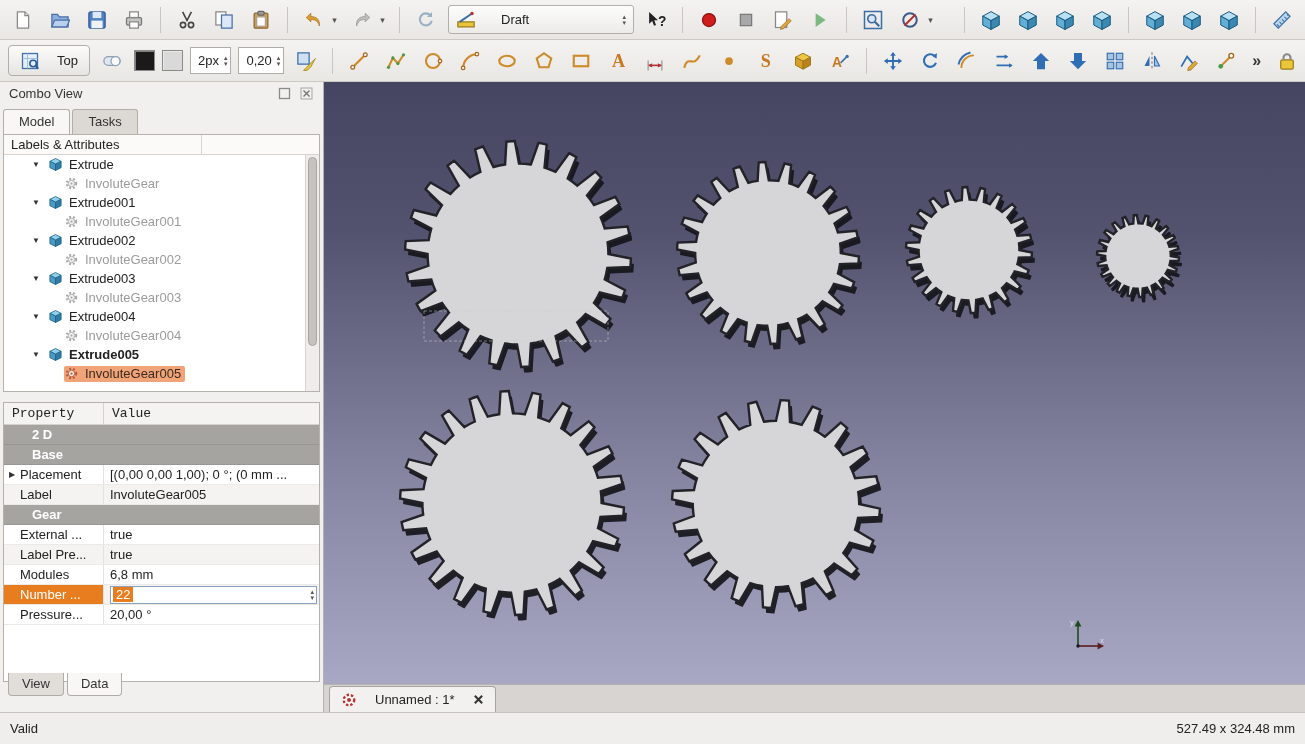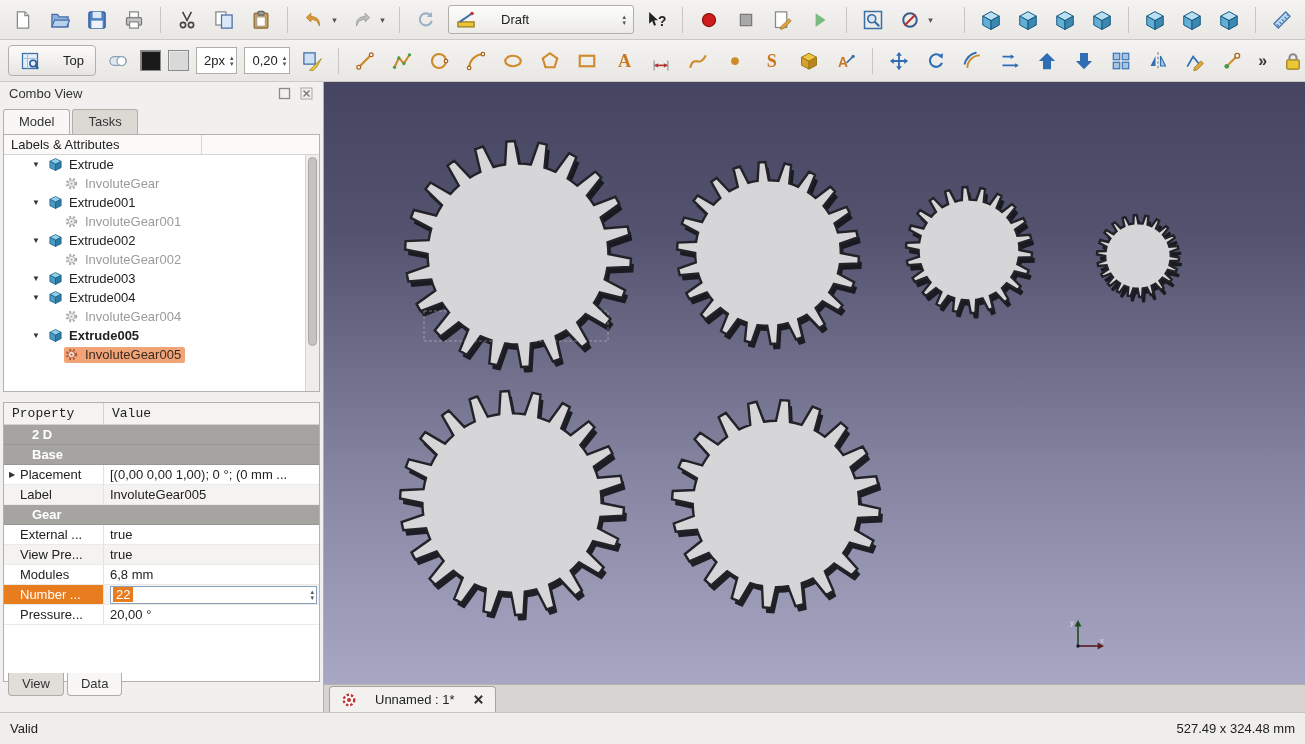--- a/index.html
+++ b/index.html
@@ -11,21 +11,21 @@
 #tb1{top:0;height:40px;}
 #tb2{top:40px;height:42px;}
 .tgroup{display:flex;align-items:center;flex:0 0 auto;}
 .tbtn{width:30px;height:30px;display:flex;align-items:center;justify-content:center;border-radius:3px;flex:0 0 auto;}
 .tbtn svg{display:block;}
 .textbtn{width:auto;padding:0 4px;font-weight:bold;font-size:16px;color:#333;}
 .sep{width:1px;height:26px;background:#c9c6c2;margin:0 4px;flex:0 0 auto;}
 .caret{font-size:9px;color:#555;width:11px;text-align:center;}
 .combo{display:flex;align-items:center;gap:25px;border:1px solid #b2aeaa;background:linear-gradient(#fdfdfc,#ecebe8);border-radius:3px;height:29px;padding:0 7px;min-width:186px;flex:0 0 auto;}
 .combo .clabel{flex:1;}
-.btn-top{display:flex;align-items:center;gap:23px;border:1px solid #b2aeaa;border-radius:4px;background:linear-gradient(#fcfbfa,#e7e5e2);height:31px;padding:0 11px;flex:0 0 auto;}
+.btn-top{display:flex;align-items:center;gap:17px;border:1px solid #b2aeaa;border-radius:4px;background:linear-gradient(#fcfbfa,#e7e5e2);height:31px;padding:0 11px;flex:0 0 auto;}
 .swatch{width:21px;height:21px;border:1px solid #8a8a88;box-shadow:inset 1px 1px 0 rgba(255,255,255,.45);flex:0 0 auto;}
 .spinbox{display:flex;align-items:center;border:1px solid #b0ada8;background:#fff;height:27px;padding:0 3px 0 7px;gap:5px;flex:0 0 auto;}
 .spinarrows{display:flex;flex-direction:column;font-size:7px;line-height:6px;color:#555;text-align:center;}
 .cicon svg{display:block;}
 
 
 #combo-view{position:absolute;left:0;top:82px;width:324px;height:630px;background:#f1f0ee;border-right:1px solid #b5b2ae;padding-left:35px;}
 .panel-title{position:absolute;top:0;left:0;right:0;height:22px;display:flex;align-items:center;padding:0 9px;color:#333;}
 .panel-title .t{flex:1;}
 .mini-btn{width:15px;height:15px;margin-left:7px;display:flex;align-items:center;justify-content:center;}
@@ -644,20 +644,28 @@
         </div>
         <div class="trow">
           <span class="exp">▼</span>
           <span class="ticon"><svg width="20" height="20" viewBox="0 0 16 16">
               <polygon points="8,1.6 14,4.6 8,7.6 2,4.6" fill="#8ed0ea" stroke="#1a5f8a" stroke-width="0.8"></polygon>
               <polygon points="2,4.6 8,7.6 8,14.4 2,11.4" fill="#4a9ac2" stroke="#1a5f8a" stroke-width="0.8"></polygon>
               <polygon points="14,4.6 8,7.6 8,14.4 14,11.4" fill="#2f7ba2" stroke="#1a5f8a" stroke-width="0.8"></polygon>
             </svg></span>
           <span class="tlabel">Extrude003</span>
         </div>
+        <div class="trow child">
+          <span class="ticon"><svg width="20" height="20" viewBox="0 0 16 16">
+              <circle cx="8" cy="8" r="5" fill="none" stroke="#a8a8a8" stroke-width="2.2" stroke-dasharray="2.0 2.1"></circle>
+              <circle cx="8" cy="8" r="3.4" fill="#f4f4f4" stroke="#a8a8a8" stroke-width="1"></circle>
+              <circle cx="8" cy="8" r="1.2" fill="#a8a8a8"></circle>
+            </svg></span>
+          <span class="tlabel">InvoluteGear003</span>
+        </div>
         <div class="trow">
           <span class="exp">▼</span>
           <span class="ticon"><svg width="20" height="20" viewBox="0 0 16 16">
               <polygon points="8,1.6 14,4.6 8,7.6 2,4.6" fill="#8ed0ea" stroke="#1a5f8a" stroke-width="0.8"></polygon>
               <polygon points="2,4.6 8,7.6 8,14.4 2,11.4" fill="#4a9ac2" stroke="#1a5f8a" stroke-width="0.8"></polygon>
               <polygon points="14,4.6 8,7.6 8,14.4 14,11.4" fill="#2f7ba2" stroke="#1a5f8a" stroke-width="0.8"></polygon>
             </svg></span>
           <span class="tlabel">Extrude004</span>
         </div>
         <div class="trow child">
@@ -730,21 +738,21 @@
             <span class="pexp"></span>
             <span>External ...</span>
           </div>
           <div class="pval">
             <span>true</span>
           </div>
         </div>
         <div class="prow alt">
           <div class="pname">
             <span class="pexp"></span>
-            <span>View Pre...</span>
+            <span>Label Pre...</span>
           </div>
           <div class="pval">
             <span>true</span>
           </div>
         </div>
         <div class="prow">
           <div class="pname">
             <span class="pexp"></span>
             <span>Modules</span>
           </div>

